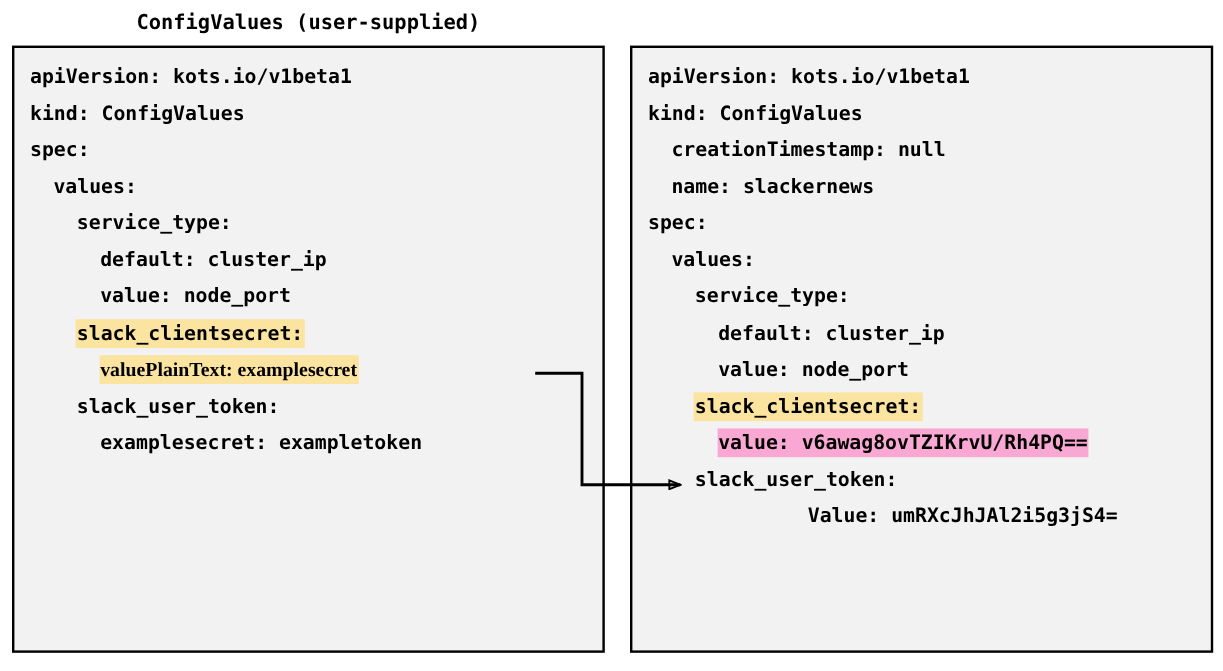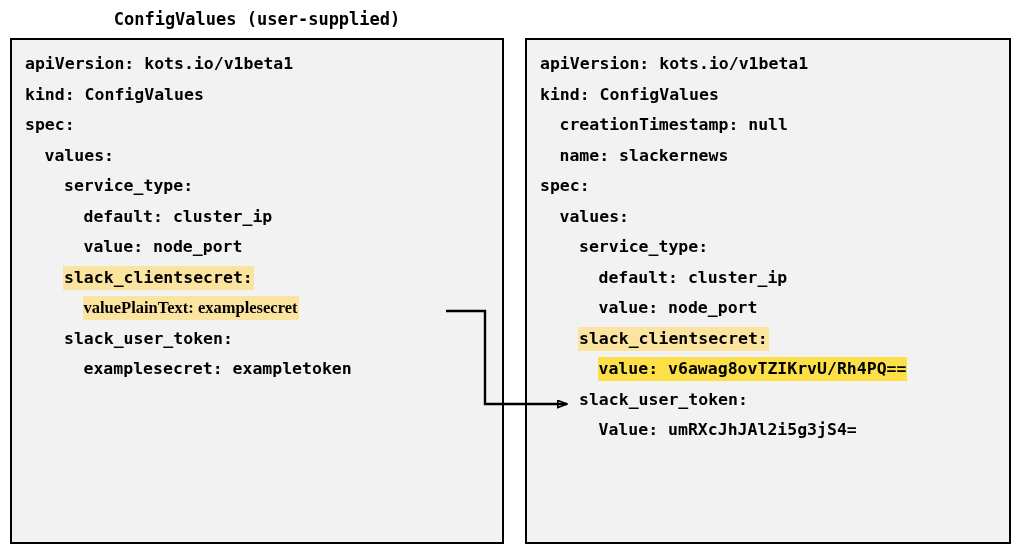--- a/index.html
+++ b/index.html
@@ -110,23 +110,23 @@
         <div class="code-line" style="padding-left: 0px;"><span class="txt">apiVersion: kots.io/v1beta1</span></div>
         <div class="code-line" style="padding-left: 0px;"><span class="txt">kind: ConfigValues</span></div>
         <div class="code-line" style="padding-left: 19.5px;"><span class="txt">creationTimestamp: null</span></div>
         <div class="code-line" style="padding-left: 19.5px;"><span class="txt">name: slackernews</span></div>
         <div class="code-line" style="padding-left: 0px;"><span class="txt">spec:</span></div>
         <div class="code-line" style="padding-left: 19.5px;"><span class="txt">values:</span></div>
         <div class="code-line" style="padding-left: 39px;"><span class="txt">service_type:</span></div>
         <div class="code-line" style="padding-left: 58.5px;"><span class="txt">default: cluster_ip</span></div>
         <div class="code-line" style="padding-left: 58.5px;"><span class="txt">value: node_port</span></div>
         <div class="code-line hl" style="padding-left: 39px;"><span class="txt" style="background: rgb(251, 227, 160);">slack_clientsecret:</span></div>
-        <div class="code-line hl" style="padding-left: 58.5px;"><span class="txt" style="background: #fde047;">value: v6awag8ovTZIKrvU/Rh4PQ==</span></div>
+        <div class="code-line hl" style="padding-left: 58.5px;"><span class="txt" style="background: #f9a8d4;">value: v6awag8ovTZIKrvU/Rh4PQ==</span></div>
         <div class="code-line" style="padding-left: 39px;"><span class="txt">slack_user_token:</span></div>
-        <div class="code-line" style="padding-left: 58.5px;"><span class="txt">Value: umRXcJhJAl2i5g3jS4=</span></div>
+        <div class="code-line" style="padding-left: 58.5px; text-align: center;"><span class="txt">Value: umRXcJhJAl2i5g3jS4=</span></div>
       </div>
   </div>
 
   <svg class="connector" viewBox="0 0 1019 559" width="1019" height="559">
     <defs>
       <marker id="arrowhead" markerWidth="11" markerHeight="9" refX="10" refY="4.5" orient="auto" markerUnits="userSpaceOnUse">
         <path d="M0.8,0.9 L10,4.5 L0.8,8.1 Z" fill="none" stroke="#000000" stroke-width="1.6" stroke-linejoin="miter"></path>
       </marker>
     </defs>
     <path id="connector-path" d="M446,311 L485,311 L485,404 L567,404" fill="none" stroke="#000000" stroke-width="2.4" stroke-linejoin="miter" marker-end="url(#arrowhead)"></path>

